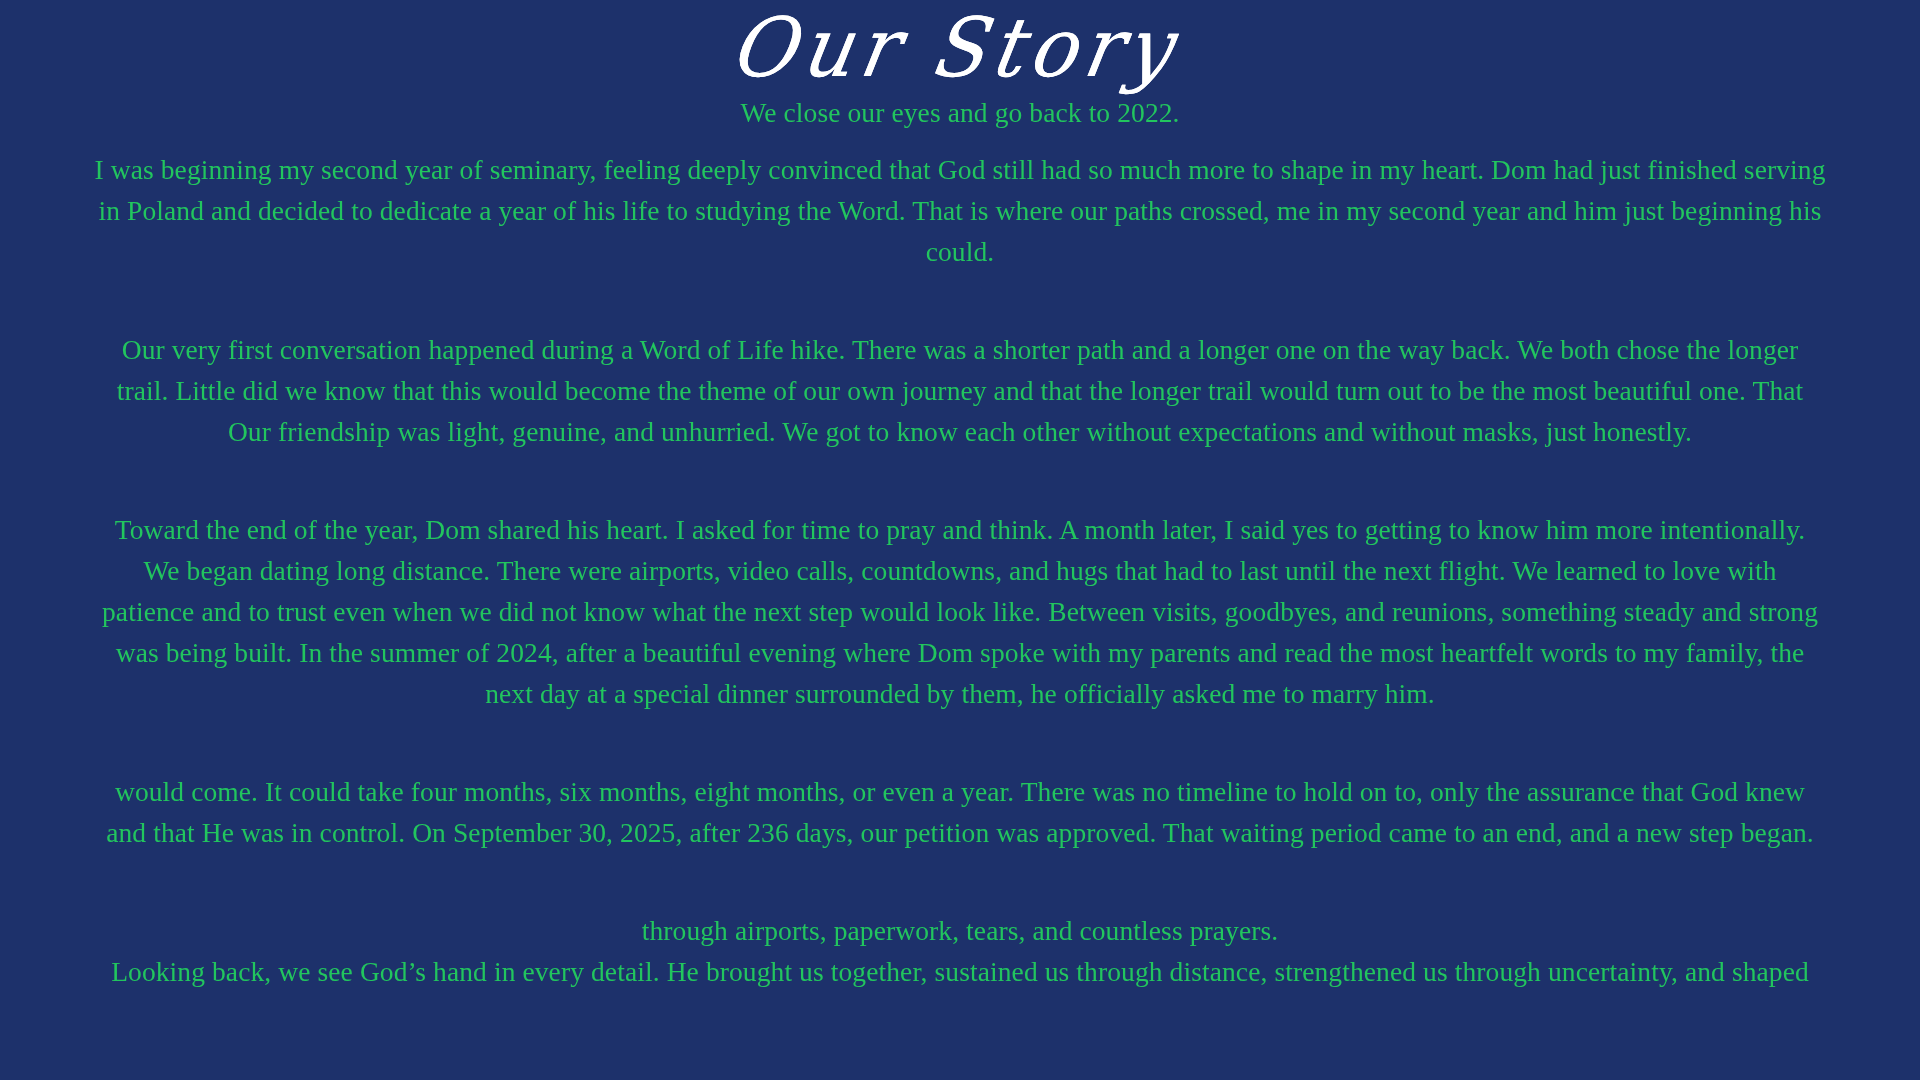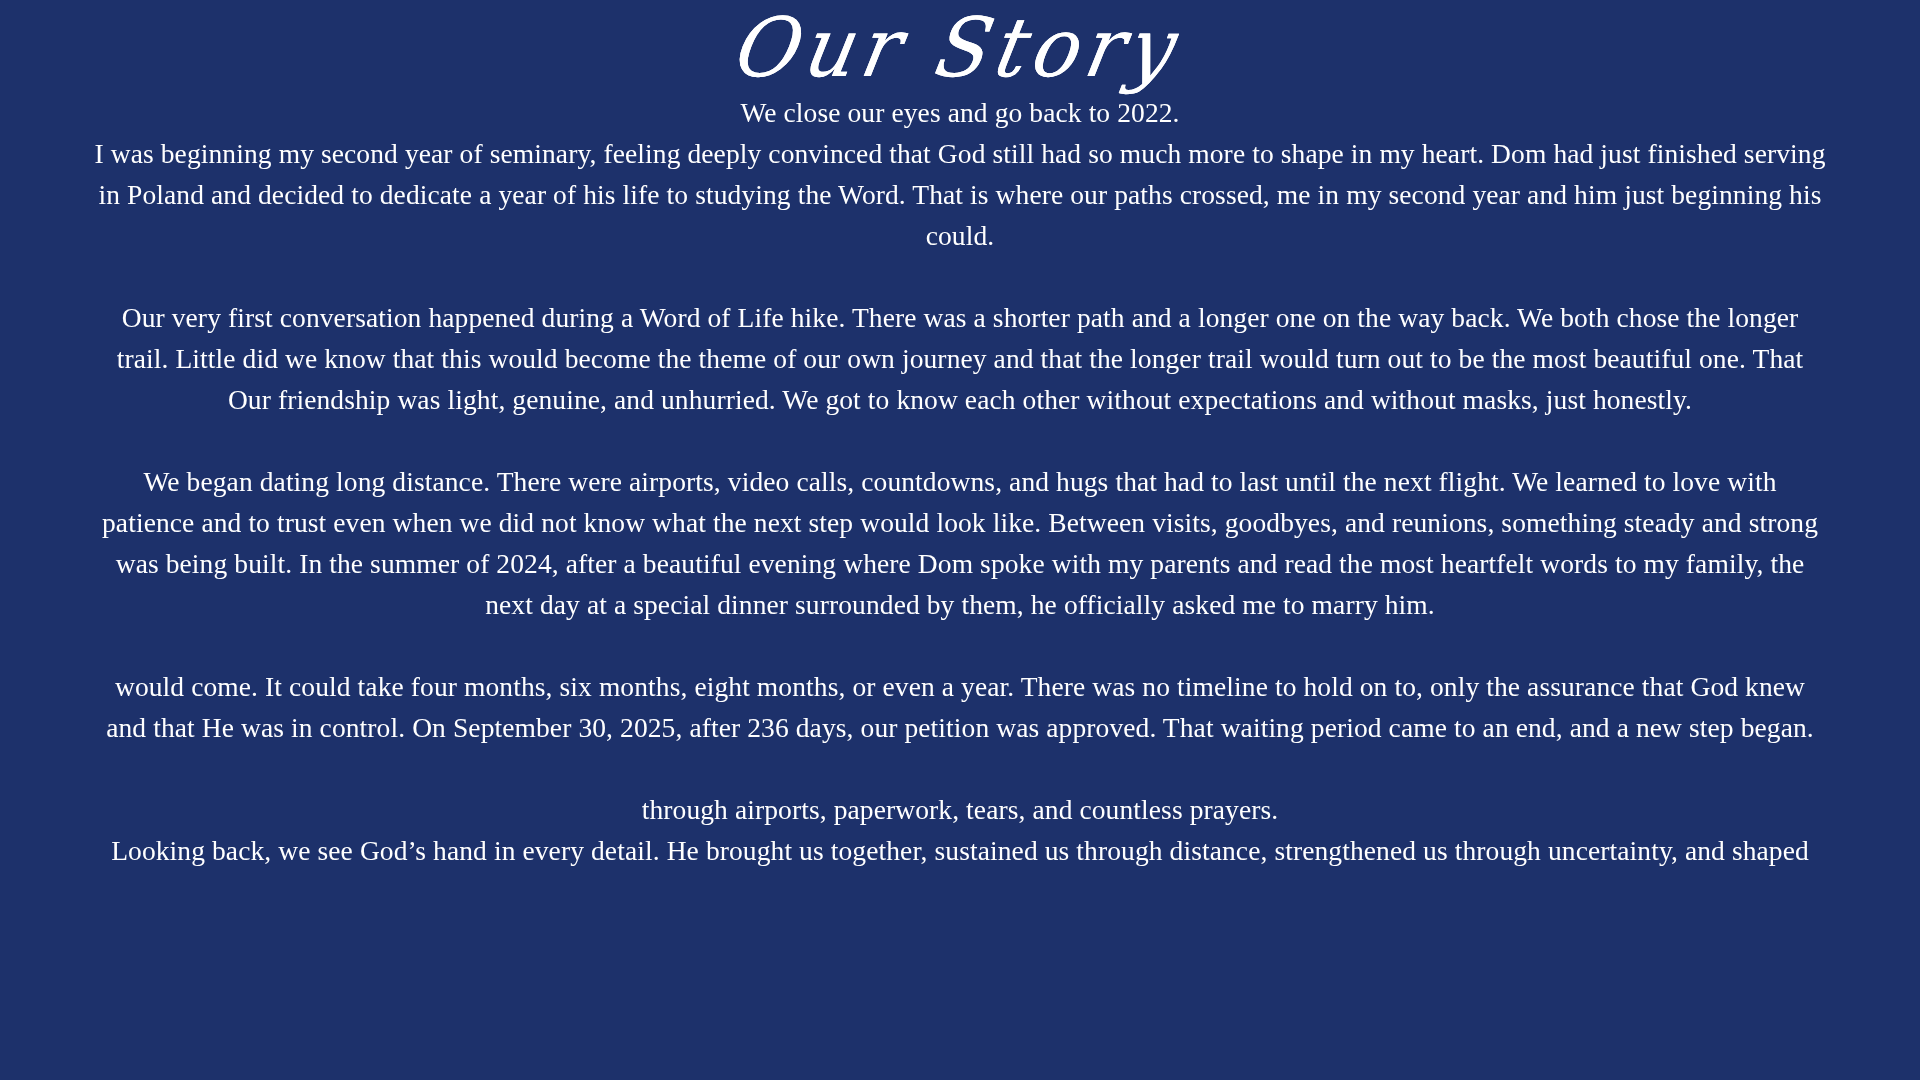--- a/index.html
+++ b/index.html
@@ -51,28 +51,29 @@
       width: 1920px;
       text-align: center;
     }
     .line {
       display: block;
       height: 41px;
       line-height: 41px;
       font-size: 27.5px;
       white-space: nowrap;
       letter-spacing: 0.1px;
-      color: #ffffff;
+      color: #22c55e;
     }
     .gap {
       display: block;
       height: 41px;
     }
     .para {
       display: block;
+      margin-top: 16px;
     }
   </style>
 </head>
 <body>
 
 <div class="page">
 
   <div class="title-wrap">
     <h1 class="title" style="margin:2px 0 0 0;">Our Story</h1>
   </div>
@@ -91,20 +92,21 @@
 
     <div class="para">
       <span class="line">Our very first conversation happened during a Word of Life hike. There was a shorter path and a longer one on the way back. We both chose the longer</span>
       <span class="line">trail. Little did we know that this would become the theme of our own journey and that the longer trail would turn out to be the most beautiful one. That</span>
       <span class="line">Our friendship was light, genuine, and unhurried. We got to know each other without expectations and without masks, just honestly.</span>
     </div>
 
     <span class="gap"></span>
 
     <div class="para">
+      <span class="line">Toward the end of the year, Dom shared his heart. I asked for time to pray and think. A month later, I said yes to getting to know him more intentionally.</span>
       <span class="line">We began dating long distance. There were airports, video calls, countdowns, and hugs that had to last until the next flight. We learned to love with</span>
       <span class="line">patience and to trust even when we did not know what the next step would look like. Between visits, goodbyes, and reunions, something steady and strong</span>
       <span class="line">was being built. In the summer of 2024, after a beautiful evening where Dom spoke with my parents and read the most heartfelt words to my family, the</span>
       <span class="line">next day at a special dinner surrounded by them, he officially asked me to marry him.</span>
     </div>
 
     <span class="gap"></span>
 
     <div class="para">
       <span class="line">would come. It could take four months, six months, eight months, or even a year. There was no timeline to hold on to, only the assurance that God knew</span>

